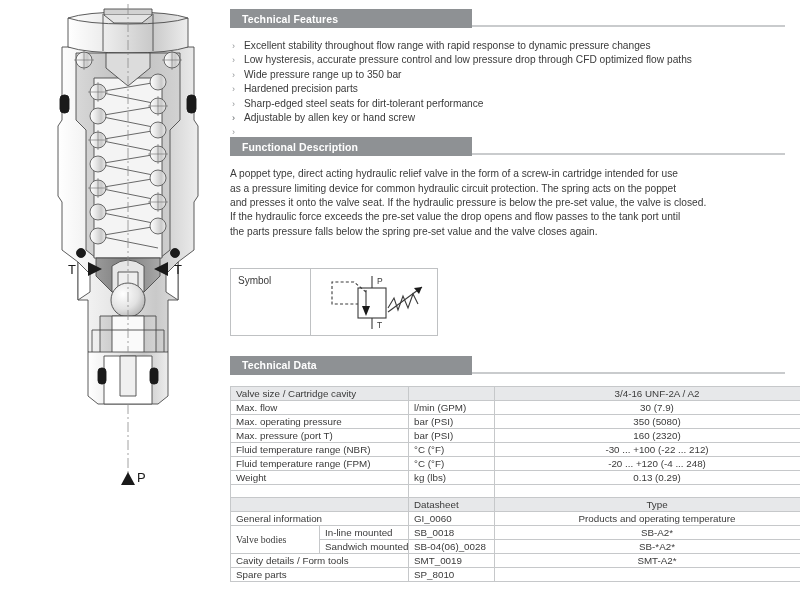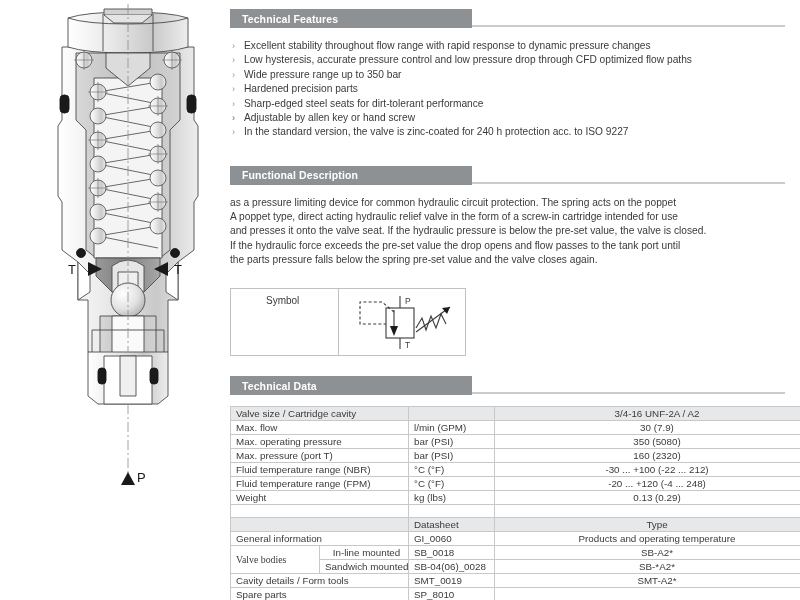--- a/index.html
+++ b/index.html
@@ -83,26 +83,25 @@
   p.desc {
     margin: 11px 0 0 0;
     font-size: 10.2px;
     line-height: 14.3px;
     color: #3a3a3a;
   }
   p.desc span { display: block; white-space: nowrap; }
 
   
   .symbol-box {
-    margin-top: 21px;
-    width: 236px;
+    margin-top: 29px;
+    width: 208px;
     height: 68px;
     border: 1px solid #bfc1c3;
     display: flex;
-    padding-left: 28px;
   }
   .symbol-box .sym-label {
     width: 80px;
     border-right: 1px solid #bfc1c3;
     font-size: 10px;
     padding: 6px 0 0 7px;
     color: #3a3a3a;
   }
   .symbol-box .sym-art {
     flex: 1;
@@ -122,21 +121,21 @@
     border: 1px solid #c6c8ca;
     font-size: 9.8px;
     height: 14px;
     padding: 0 0 0 5px;
     color: #3a3a3a;
     white-space: nowrap;
     overflow: hidden;
     margin-top: 12px;
   }
   td.c-name  { width: 178px; }
-  td.c-sub   { width: 96px; text-align: center; }
+  td.c-sub   { width: 96px; }
   td.c-unit  { width: 86px; }
   td.c-val   { width: 320px; text-align: center; padding-left: 0; }
   td.shaded  { background: #e7e8ea; }
   tr.spacer td { height: 13px; }
 </style>
 </head>
 <body>
 
 <div id="page">
 
@@ -299,33 +298,33 @@
     </div>
 
     <ul class="feat" id="feat-list">
         <li><span class="chev">›</span><span>Excellent stability throughout flow range with rapid response to dynamic pressure changes</span></li>
         <li><span class="chev">›</span><span>Low hysteresis, accurate pressure control and low pressure drop through CFD optimized flow paths</span></li>
         <li><span class="chev">›</span><span>Wide pressure range up to 350 bar</span></li>
         <li><span class="chev">›</span><span>Hardened precision parts</span></li>
         <li><span class="chev">›</span><span>Sharp-edged steel seats for dirt-tolerant performance</span></li>
         <li><span class="chev">›</span></li>
         <li><span class="chev">›</span><span>Adjustable by allen key or hand screw</span></li>
-        <li><span class="chev">›</span><span>In the standard version, the valve is zinc-coated for 240 h protection acc. to ISO 9227</span></li>
+        <li><span class="chev">›</span></li>
       </ul>
 
-    <div class="section-head" style="margin-top:26px;">
+    <div class="section-head" style="margin-top:12px;">
       <div class="bar">
         <span>Functional Description</span>
       </div>
       <div class="rule"></div>
     </div>
 
     <p class="desc" id="desc-para">
+        <span>A poppet type, direct acting hydraulic relief valve in the form of a screw-in cartridge intended for use</span>
         <span>as a pressure limiting device for common hydraulic circuit protection. The spring acts on the poppet</span>
-        <span>A poppet type, direct acting hydraulic relief valve in the form of a screw-in cartridge intended for use</span>
         <span>and presses it onto the valve seat. If the hydraulic pressure is below the pre-set value, the valve is closed.</span>
         <span>If the hydraulic force exceeds the pre-set value the drop opens and flow passes to the tank port until</span>
         <span>the parts pressure falls below the spring pre-set value and the valve closes again.</span>
       </p>
 
     <div class="symbol-box">
       <div class="sym-label">Symbol</div>
       <div class="sym-art">
         <svg width="112" height="60" viewBox="0 0 112 60" xmlns="http://www.w3.org/2000/svg">
           <g stroke="#3a3a3a" stroke-width="1.1" fill="none">

